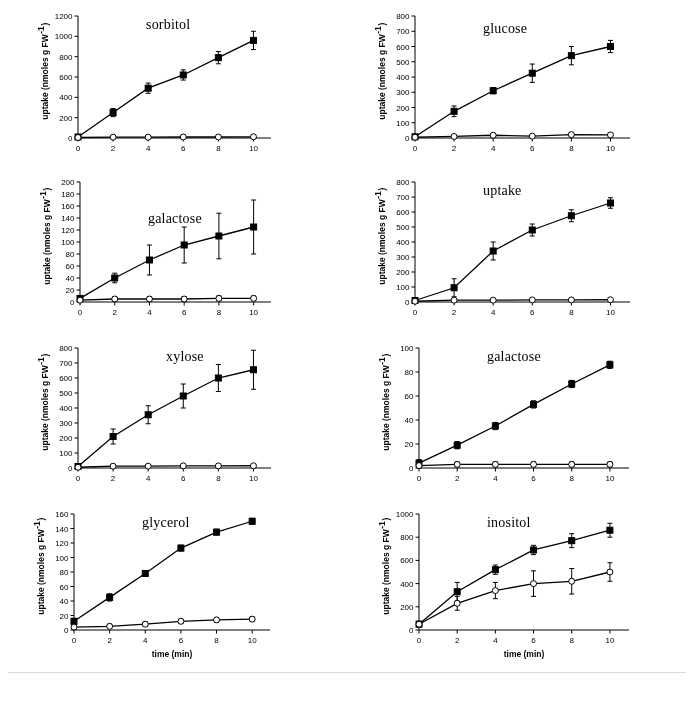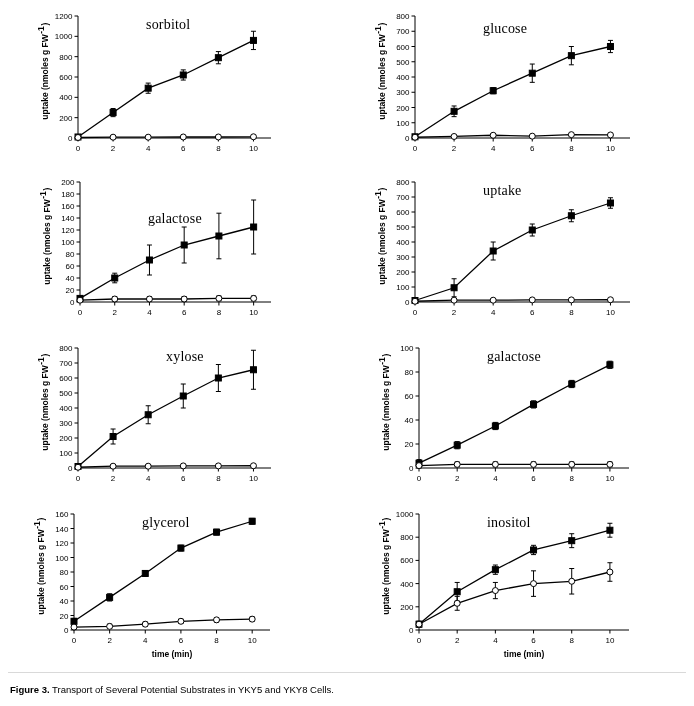--- a/index.html
+++ b/index.html
@@ -784,18 +784,14 @@
           <circle cx="186.54545454545453" cy="83.6" r="3" fill="#fff" stroke="#000" stroke-width="1"></circle>
           <circle cx="224.72727272727272" cy="81.28" r="3" fill="#fff" stroke="#000" stroke-width="1"></circle>
           <circle cx="262.9090909090909" cy="72" r="3" fill="#fff" stroke="#000" stroke-width="1"></circle>
         </svg>
         <div class="panel-title" style="left: 140px; top: 15px;">inositol</div>
       </div>
   </div>
 
   <div class="sep" style="top:672px;"></div>
 
-  <div class="caption">
-    <b>Figure 3.</b>
-    <span>Transport of Several Potential Substrates in YKY5 and YKY8 Cells.</span>
-  </div>
 
 </div>
 
 </body></html>

